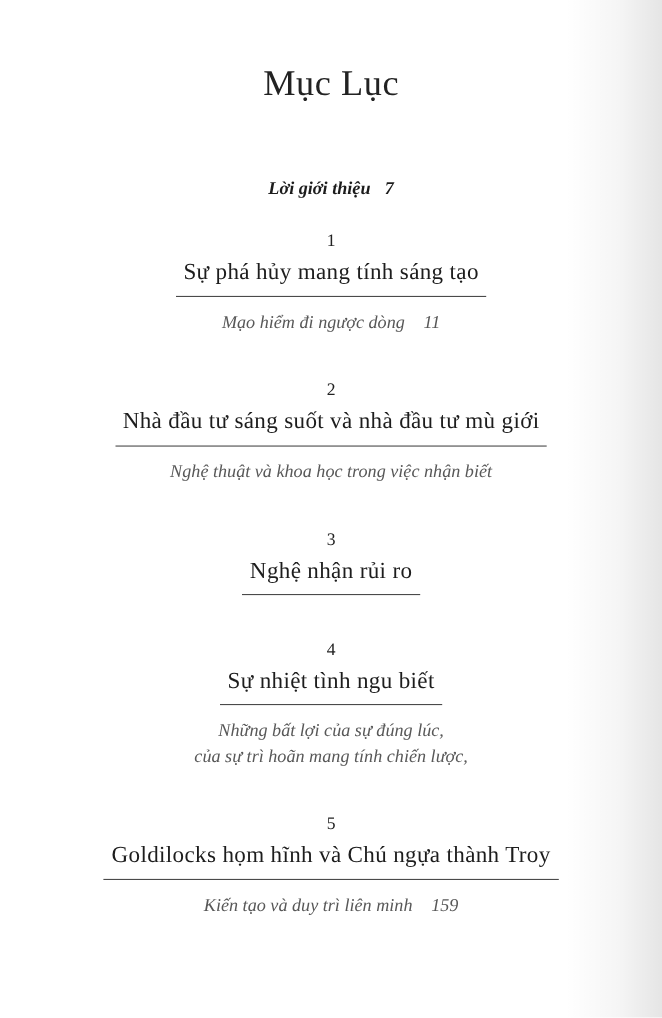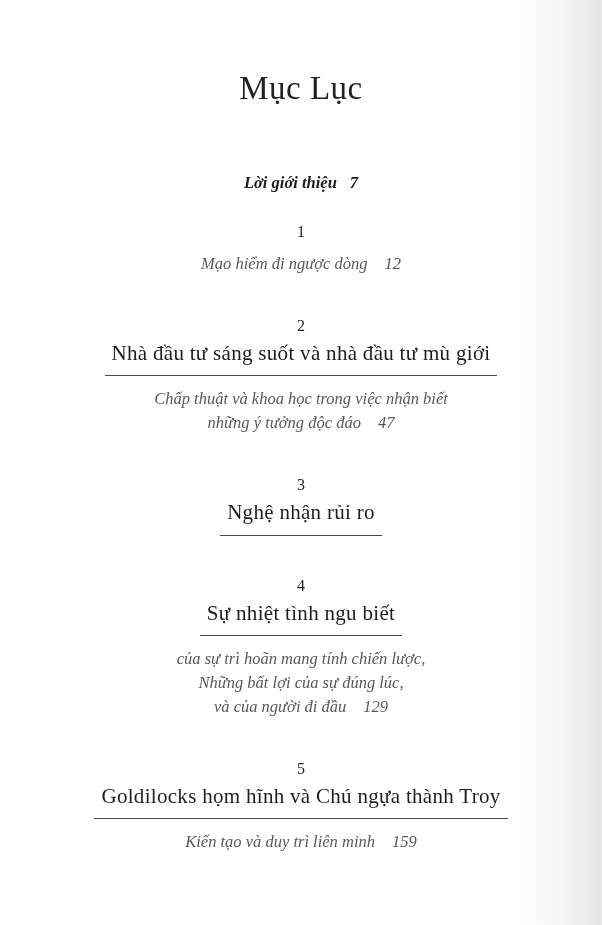--- a/index.html
+++ b/index.html
@@ -30,21 +30,21 @@
     right: 0;
     width: 88px;
     height: 100%;
     background: linear-gradient(to right, rgba(0,0,0,0) 0%, rgba(0,0,0,0.04) 55%, rgba(0,0,0,0.10) 100%);
     pointer-events: none;
   }
   .toc-title {
     font-size: 33px;
     letter-spacing: 0.5px;
     color: #222222;
-    margin: 16px;
+    margin: 4px;
     font-weight: 400;
   }
   .intro-entry {
     margin-top: 66px;
     font-size: 16.5px;
     font-style: italic;
     font-weight: 700;
     color: #1c1c1c;
   }
   .intro-entry .pagenum {
@@ -90,46 +90,45 @@
   <h1 class="toc-title">Mục Lục</h1>
 
   <div class="intro-entry">
     <span>Lời giới thiệu</span><span class="pagenum">7</span>
   </div>
 
   <div class="chapters">
 
     <div class="chapter">
       <div class="chapter-number">1</div>
+      <div><span class="chapter-title">Sự phá hủy mang tính sáng tạo</span></div>
       <div class="chapter-subtitle">
-        <span>Mạo hiểm đi ngược dòng</span><span class="pagenum">12</span>
+        <span>Mạo hiểm đi ngược dòng</span><span class="pagenum">11</span>
       </div>
     </div>
 
     <div class="chapter">
       <div class="chapter-number">2</div>
       <div><span class="chapter-title">Nhà đầu tư sáng suốt và nhà đầu tư mù giới</span></div>
       <div class="chapter-subtitle">
-        <div>Chấp thuật và khoa học trong việc nhận biết</div>
-        <div><span>những ý tưởng độc đáo</span><span class="pagenum">47</span></div>
+        <div>Nghệ thuật và khoa học trong việc nhận biết</div>
       </div>
     </div>
 
     <div class="chapter">
       <div class="chapter-number">3</div>
       <div><span class="chapter-title">Nghệ nhận rủi ro</span></div>
     </div>
 
     <div class="chapter">
       <div class="chapter-number">4</div>
       <div><span class="chapter-title">Sự nhiệt tình ngu biết</span></div>
       <div class="chapter-subtitle">
+        <div>Những bất lợi của sự đúng lúc,</div>
         <div>của sự trì hoãn mang tính chiến lược,</div>
-        <div>Những bất lợi của sự đúng lúc,</div>
-        <div><span>và của người đi đầu</span><span class="pagenum">129</span></div>
       </div>
     </div>
 
     <div class="chapter">
       <div class="chapter-number">5</div>
       <div><span class="chapter-title">Goldilocks họm hĩnh và Chú ngựa thành Troy</span></div>
       <div class="chapter-subtitle">
         <span>Kiến tạo và duy trì liên minh</span><span class="pagenum">159</span>
       </div>
     </div>

